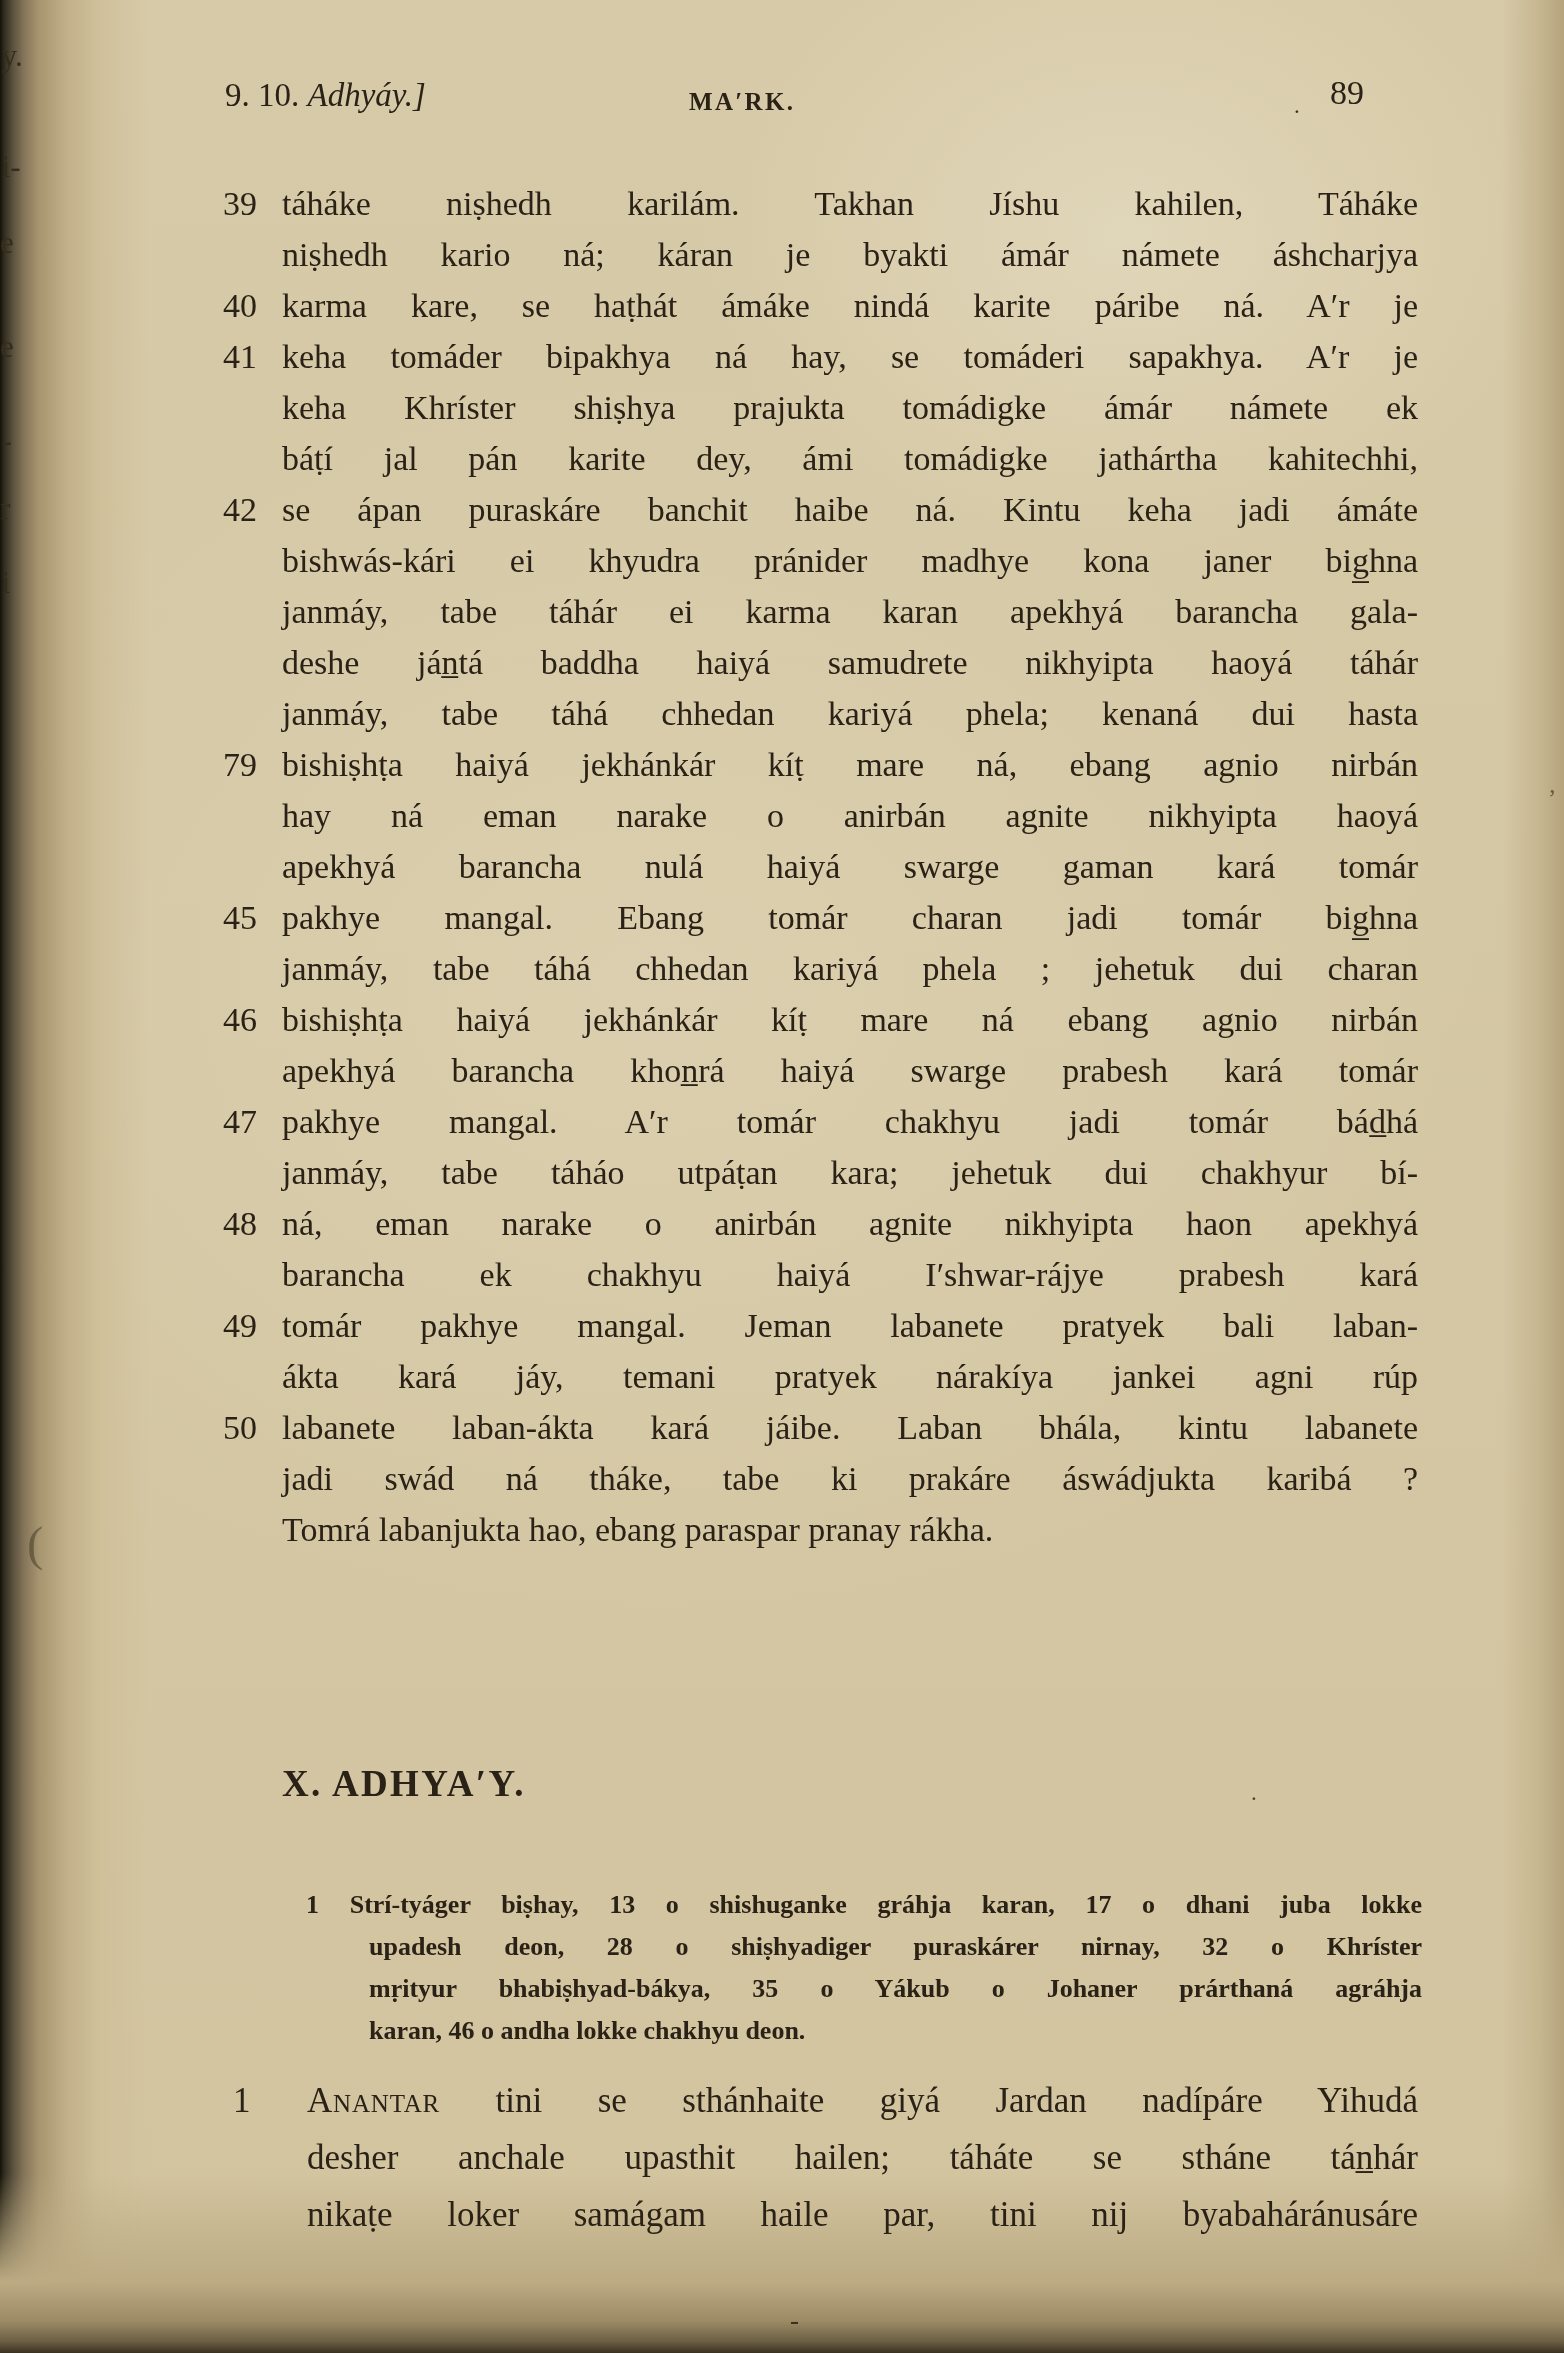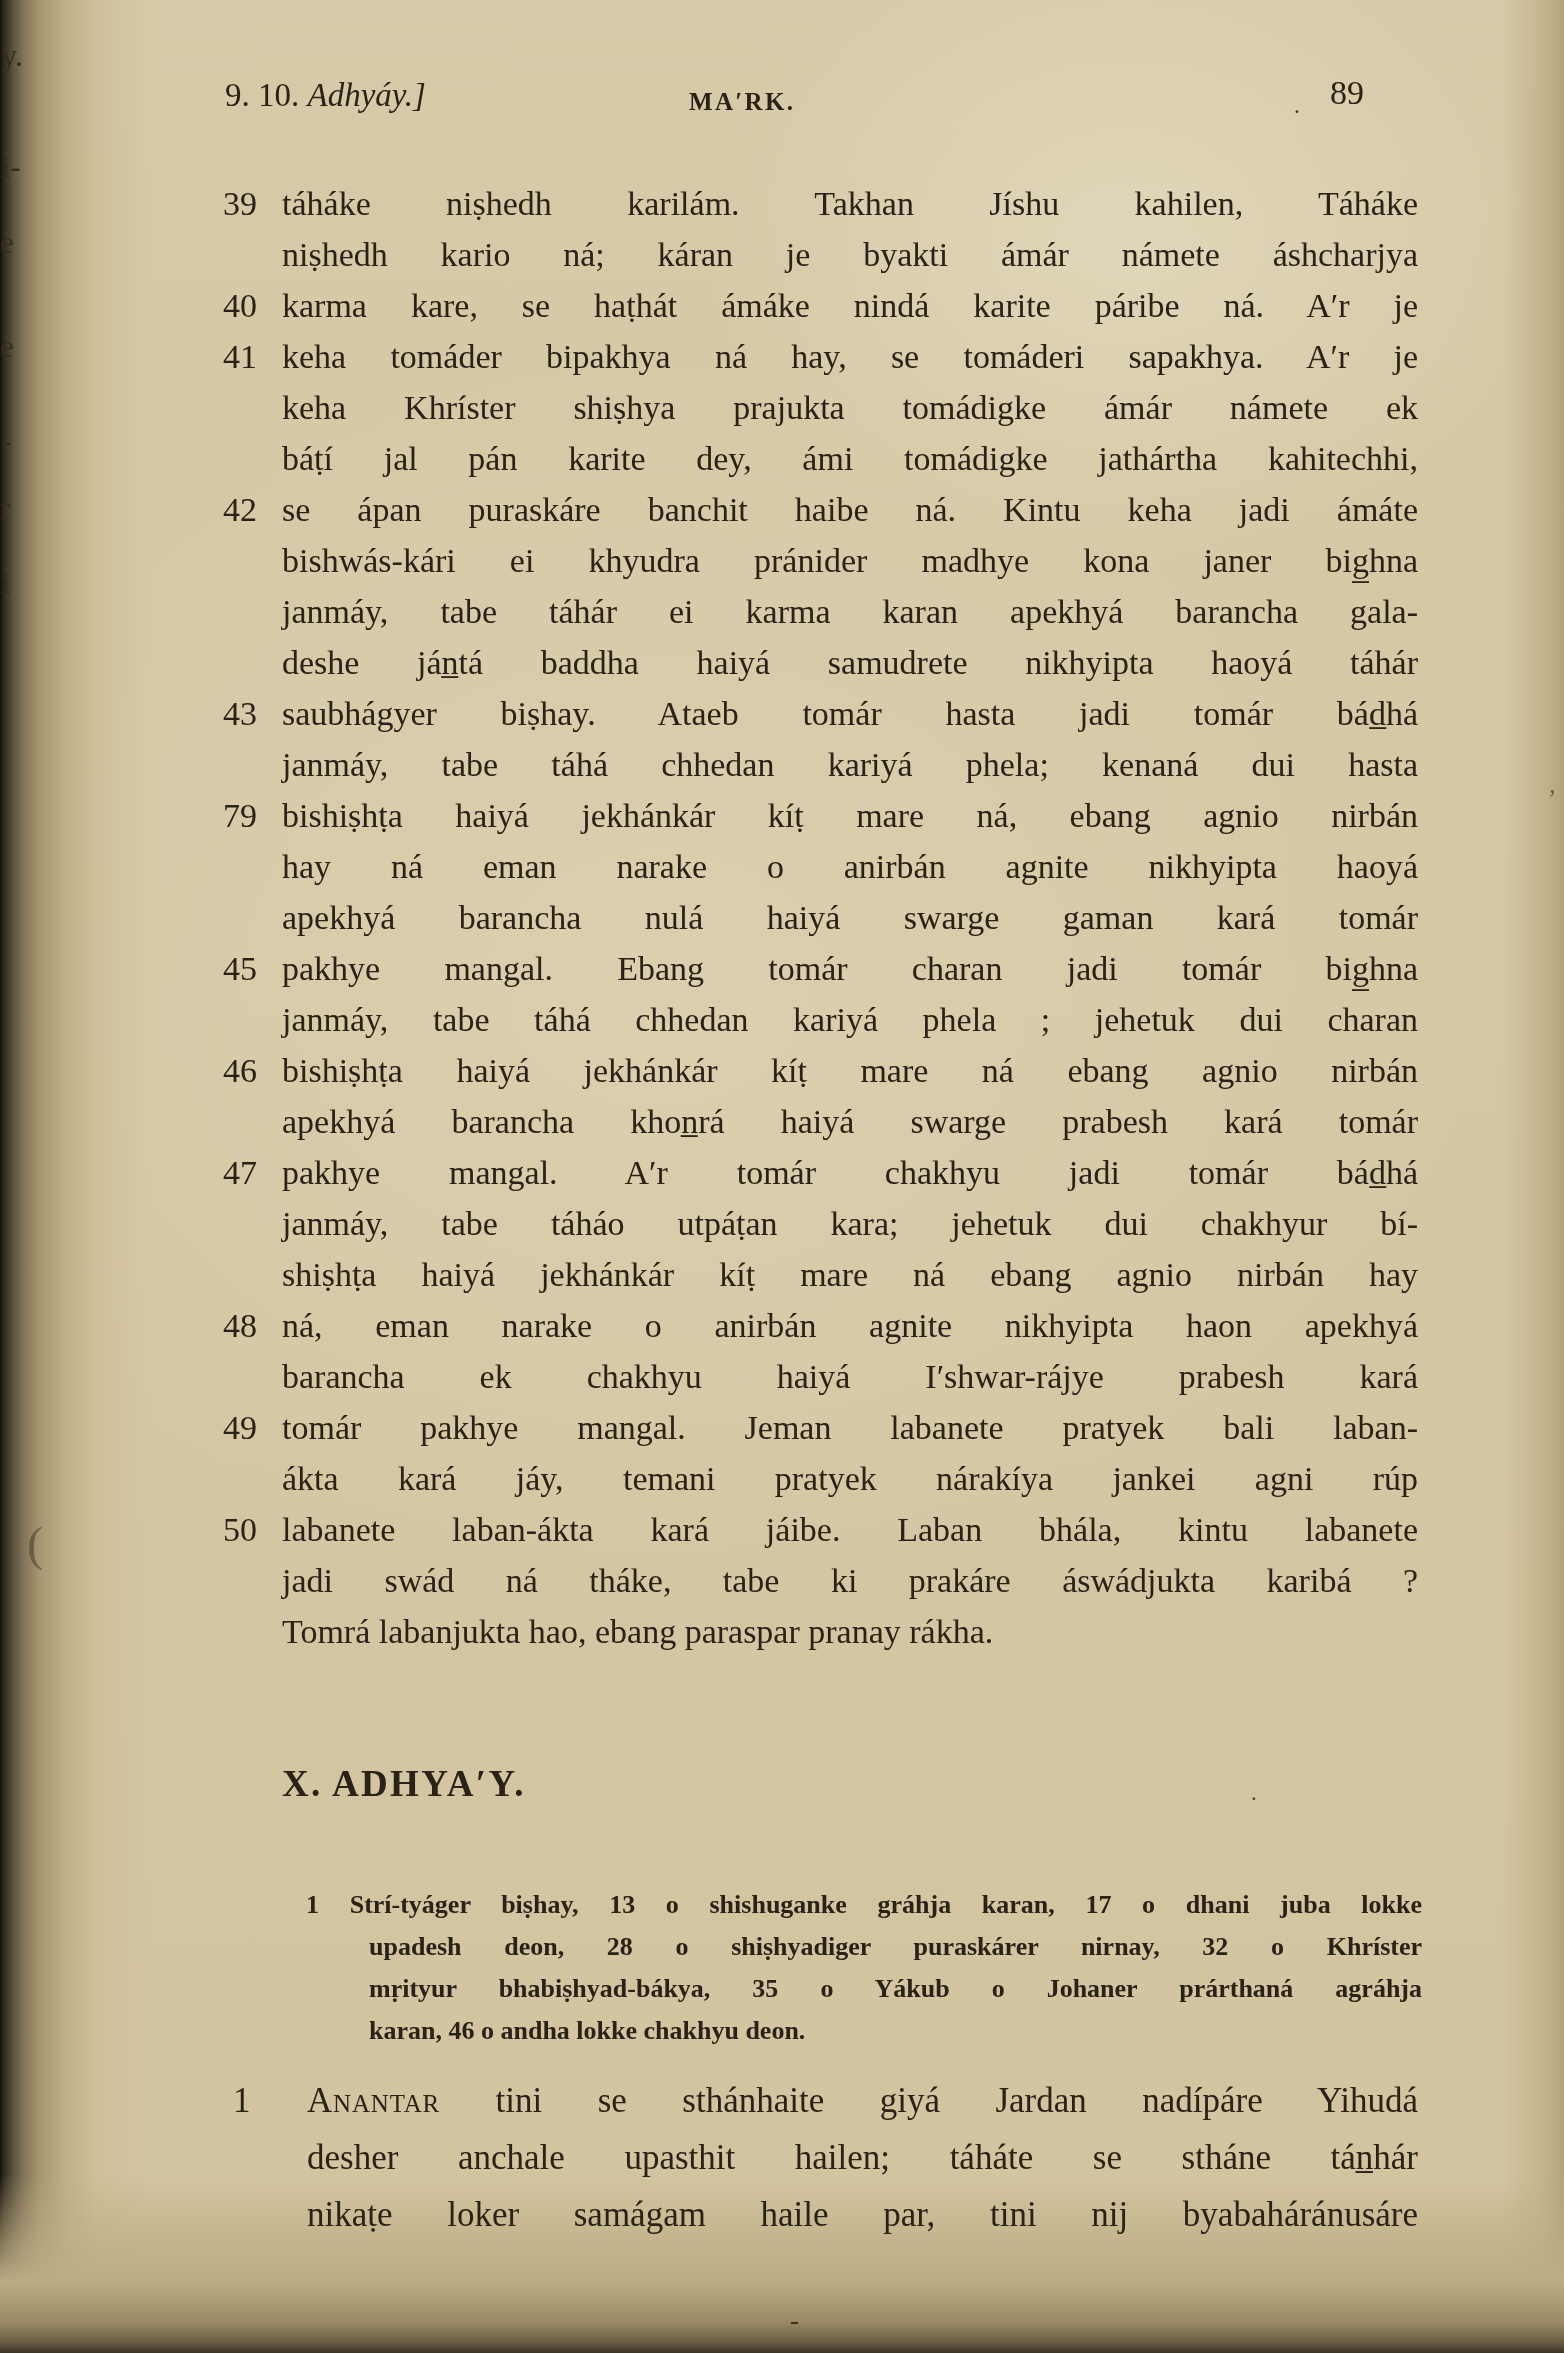--- a/index.html
+++ b/index.html
@@ -93,32 +93,30 @@
       <div class="line"><span class="vnum">39</span><span class="ltext">táháke niṣhedh karilám. Takhan Jíshu kahilen, Táháke</span></div>
       <div class="line"><span class="ltext">niṣhedh kario ná; káran je byakti ámár námete áshcharjya</span></div>
       <div class="line"><span class="vnum">40</span><span class="ltext">karma kare, se haṭhát ámáke nindá karite páribe ná. A′r je</span></div>
       <div class="line"><span class="vnum">41</span><span class="ltext">keha tomáder bipakhya ná hay, se tomáderi sapakhya. A′r je</span></div>
       <div class="line"><span class="ltext">keha Khríster shiṣhya prajukta tomádigke ámár námete ek</span></div>
       <div class="line"><span class="ltext">báṭí jal pán karite dey, ámi tomádigke jathártha kahitechhi,</span></div>
       <div class="line"><span class="vnum">42</span><span class="ltext">se ápan puraskáre banchit haibe ná. Kintu keha jadi ámáte</span></div>
       <div class="line"><span class="ltext">bishwás-kári ei khyudra pránider madhye kona janer big̲hna</span></div>
       <div class="line"><span class="ltext">janmáy, tabe táhár ei karma karan apekhyá barancha gala-</span></div>
       <div class="line"><span class="ltext">deshe ján̲tá baddha haiyá samudrete nikhyipta haoyá táhár</span></div>
-      <div class="line"><span class="vnum">43</span><span class="ltext">saubhágyer biṣhay. Ataeb tomár hasta jadi tomár bád̲há</span></div>
       <div class="line"><span class="ltext">janmáy, tabe táhá chhedan kariyá phela; kenaná dui hasta</span></div>
       <div class="line"><span class="vnum">79</span><span class="ltext">bishiṣhṭa haiyá jekhánkár kíṭ mare ná, ebang agnio nirbán</span></div>
       <div class="line"><span class="ltext">hay ná eman narake o anirbán agnite nikhyipta haoyá</span></div>
       <div class="line"><span class="ltext">apekhyá barancha nulá haiyá swarge gaman kará tomár</span></div>
       <div class="line"><span class="vnum">45</span><span class="ltext">pakhye mangal. Ebang tomár charan jadi tomár big̲hna</span></div>
       <div class="line"><span class="ltext">janmáy, tabe táhá chhedan kariyá phela ; jehetuk dui charan</span></div>
       <div class="line"><span class="vnum">46</span><span class="ltext">bishiṣhṭa haiyá jekhánkár kíṭ mare ná ebang agnio nirbán</span></div>
       <div class="line"><span class="ltext">apekhyá barancha khon̲rá haiyá swarge prabesh kará tomár</span></div>
       <div class="line"><span class="vnum">47</span><span class="ltext">pakhye mangal. A′r tomár chakhyu jadi tomár bád̲há</span></div>
       <div class="line"><span class="ltext">janmáy, tabe táháo utpáṭan kara; jehetuk dui chakhyur bí-</span></div>
-      <div class="line"><span class="ltext">shiṣhṭa haiyá jekhánkár kíṭ mare ná ebang agnio nirbán hay</span></div>
       <div class="line"><span class="vnum">48</span><span class="ltext">ná, eman narake o anirbán agnite nikhyipta haon apekhyá</span></div>
       <div class="line"><span class="ltext">barancha ek chakhyu haiyá I′shwar-rájye prabesh kará</span></div>
       <div class="line"><span class="vnum">49</span><span class="ltext">tomár pakhye mangal. Jeman labanete pratyek bali laban-</span></div>
       <div class="line"><span class="ltext">ákta kará jáy, temani pratyek nárakíya jankei agni rúp</span></div>
       <div class="line"><span class="vnum">50</span><span class="ltext">labanete laban-ákta kará jáibe. Laban bhála, kintu labanete</span></div>
       <div class="line"><span class="ltext">jadi swád ná tháke, tabe ki prakáre áswádjukta karibá ?</span></div>
       <div class="line short"><span class="ltext">Tomrá labanjukta hao, ebang paraspar pranay rákha.</span></div>
     </main>
 
   <h2 class="chapterhead">X. ADHYA′Y.</h2>

